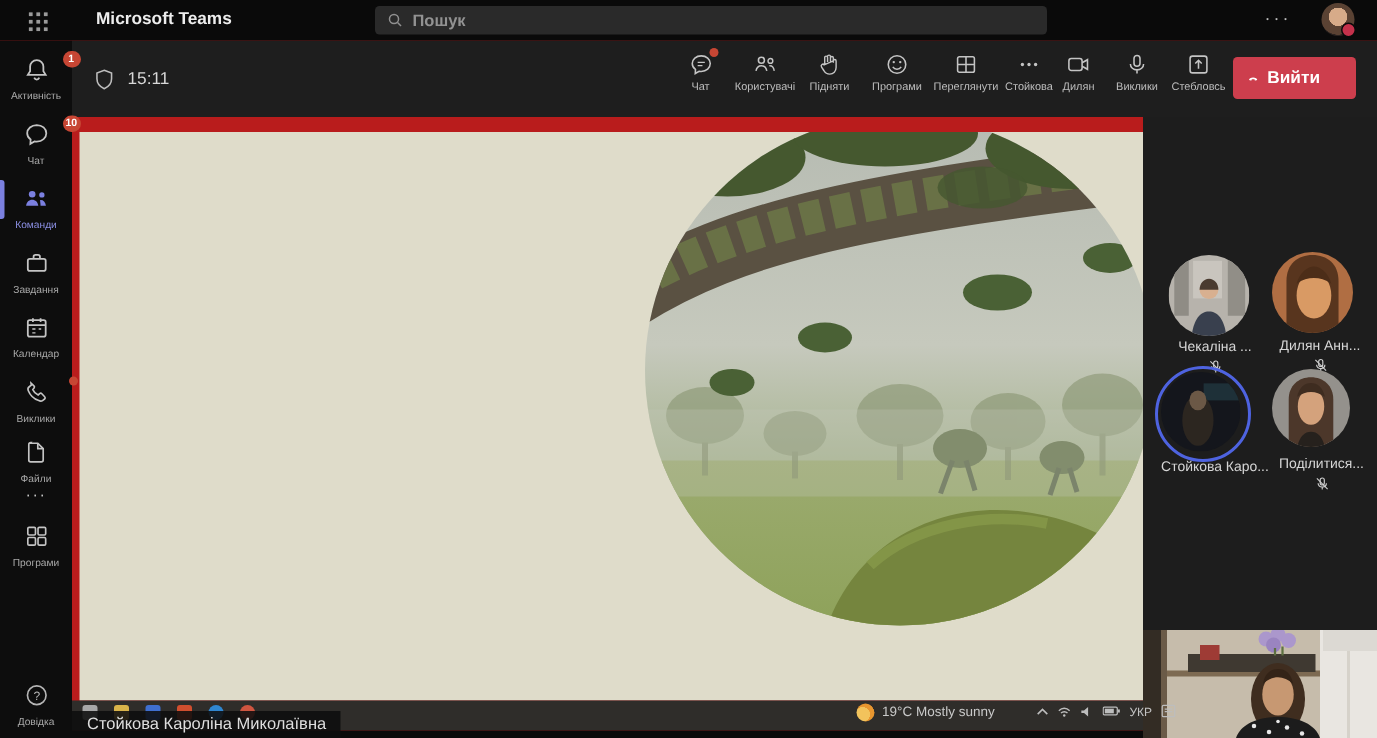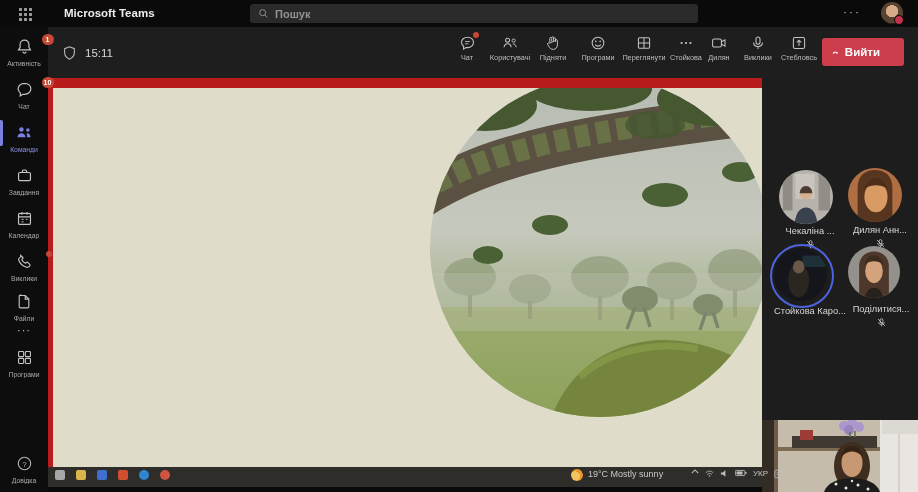--- a/index.html
+++ b/index.html
@@ -54,21 +54,21 @@
                color:#403a2f;letter-spacing:.4px;white-space:pre-line;z-index:3;}
   .forest{position:absolute;left:377px;top:-11px;z-index:2;}
   
   #shared-taskbar{left:48px;top:467px;width:714px;height:20px;background:#2f2d2a;z-index:4;}
   .tk-icons{position:absolute;left:7px;top:3px;display:flex;gap:11px;align-items:center;}
   .tk-ic{width:10px;height:10px;border-radius:2px;}
   .weather{position:absolute;left:523px;top:2px;display:flex;align-items:flex-start;gap:5px;}
   .weather-sun{width:12px;height:12px;border-radius:50%;
                background:radial-gradient(circle at 35% 60%,#f2c35c 0 45%,#e8962f 46% 75%,transparent 76%);}
   .weather-text{font-size:9px;color:#c9c9c9;white-space:nowrap;}
-  .tray{position:absolute;left:643px;top:2px;display:flex;gap:6px;}
+  .tray{position:absolute;left:643px;top:2px;display:flex;align-items:center;gap:6px;}
   .tray-lang{font-size:8px;color:#c2c2c2;}
   .blackstrip{left:48px;top:487px;width:714px;height:5px;background:#0a0a0a;z-index:4;}
   #presenter-overlay{left:48px;top:474px;height:18px;background:rgba(14,14,14,.88);z-index:6;
                      display:flex;align-items:center;padding:0 10px;}
   .presenter-text{font-size:11px;color:#dedede;white-space:nowrap;}
   
   #people-panel{left:762px;top:78px;width:156px;height:342px;background:#1d1d1d;z-index:2;}
   .pt-avatar{position:absolute;border-radius:50%;overflow:hidden;}
   .pt-avatar svg{display:block;}
   .pt-ring{position:absolute;border:2.5px solid #4e63e0;border-radius:50%;}
@@ -389,20 +389,23 @@
         </svg>
       <span class="tray-lang">УКР</span>
       <svg width="10" height="10" viewBox="0 0 12 12">
           <rect x="1" y="1.5" width="10" height="9" rx="1" fill="none" stroke="#bdbdbd"></rect>
           <path d="M3 4.5h6M3 6.5h6" stroke="#bdbdbd" stroke-width="0.9"></path>
         </svg>
     </div>
   </div>
   <div class="blackstrip abs"></div>
 
+  <div id="presenter-overlay" class="abs">
+    <span class="presenter-text">Стойкова Кароліна Миколаївна</span>
+  </div>
 
   <div id="people-panel" class="abs">
 
     <div class="pt-avatar" style="left:17px;top:92px;width:54px;height:54px">
       <svg width="54" height="54" viewBox="0 0 56 56">
         <rect width="56" height="56" fill="#b7b3ac"></rect>
         <rect x="4" y="2" width="10" height="40" fill="#8f8c85"></rect>
           <rect x="41" y="0" width="12" height="42" fill="#918e87"></rect>
         <rect x="17" y="4" width="20" height="26" fill="#c9c5be"></rect>
         <circle cx="28" cy="24" r="6.5" fill="#d8b090"></circle>

